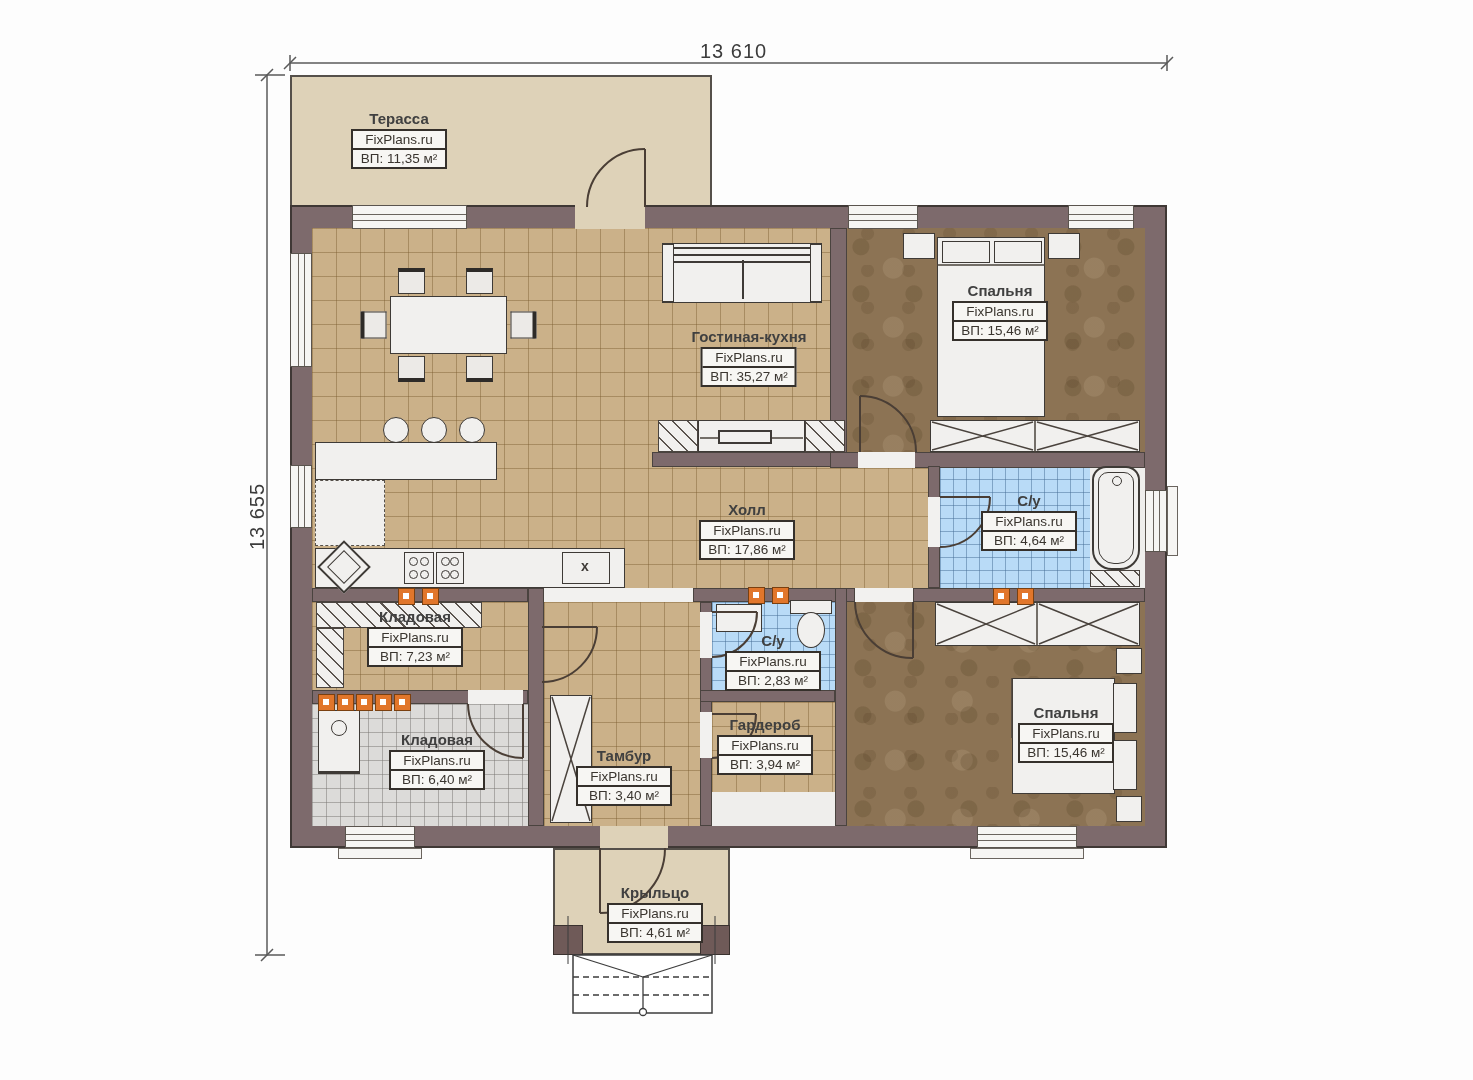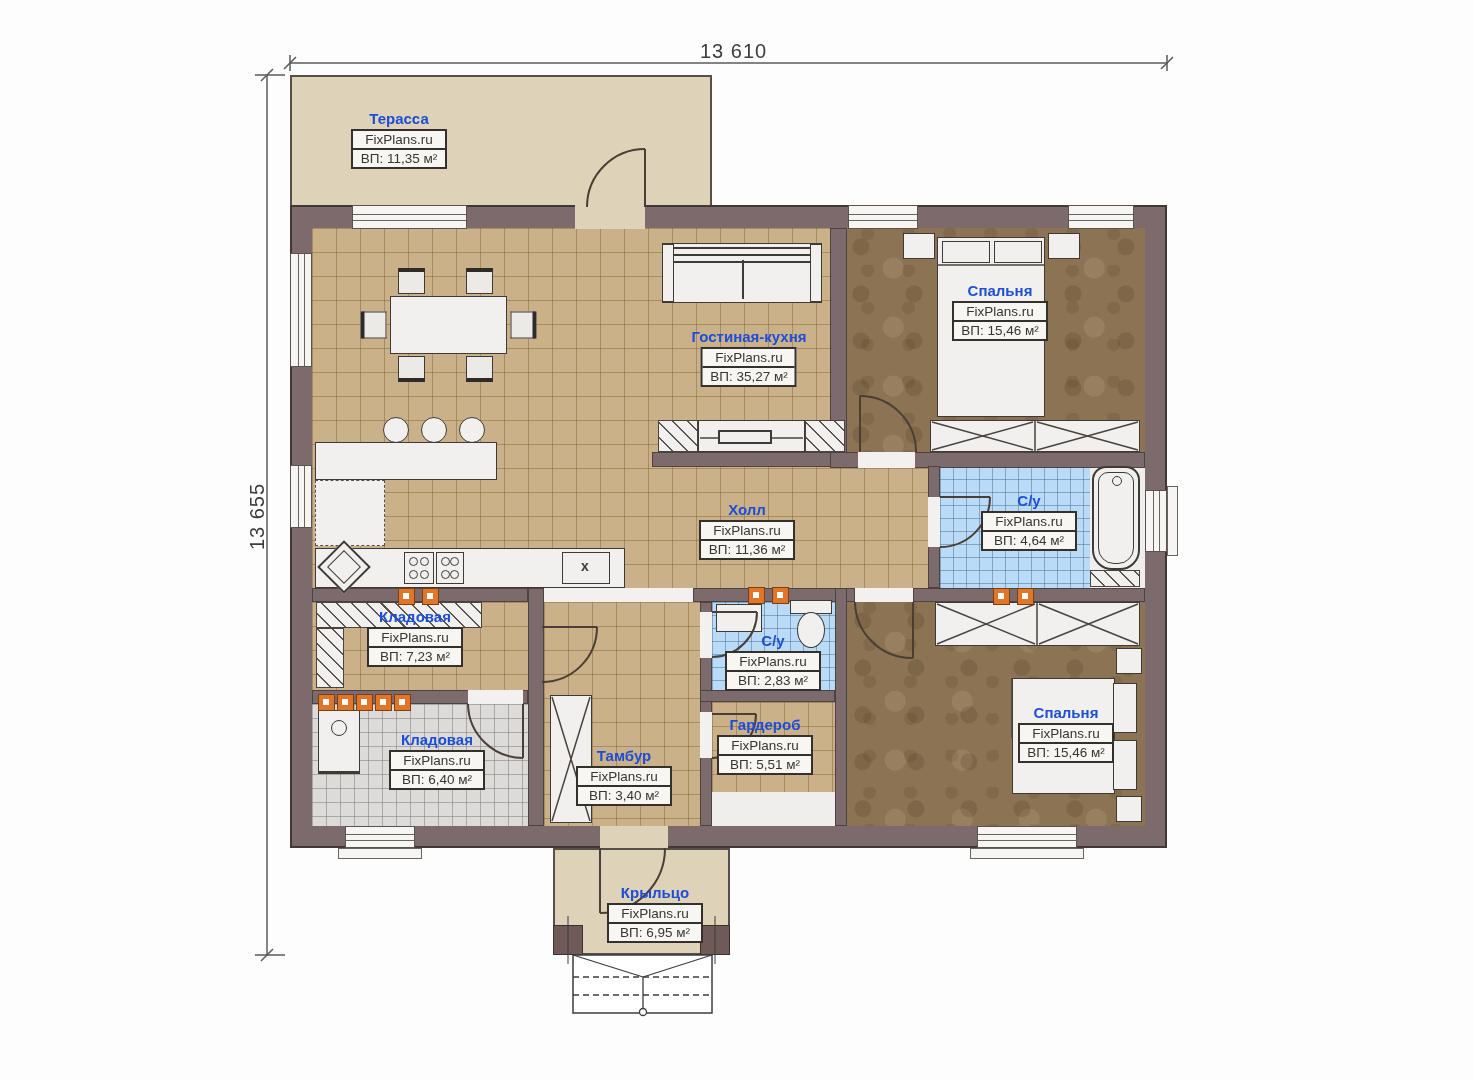--- a/index.html
+++ b/index.html
@@ -63,21 +63,21 @@
   .burner{position:absolute;width:7px;height:7px;border:1.2px solid #3e3a36;border-radius:50%;}
 
   
   .om{position:absolute;width:15px;height:15px;background:#e1762b;border:1px solid #7a4010;
       z-index:7;}
   .om::after{content:"";position:absolute;left:4px;top:4px;width:6px;height:6px;background:#fff;}
 
   
   .rlabel{position:absolute;transform:translateX(-50%);display:flex;flex-direction:column;
           align-items:center;z-index:10;}
-  .rname{font-weight:bold;font-size:15px;color:#1d4ed8;white-space:nowrap;margin-bottom:2px;}
+  .rname{font-weight:bold;font-size:15px;color:#404040;white-space:nowrap;margin-bottom:2px;}
   .rbox{background:#f7f6f3;border:2px solid #35302b;text-align:center;min-width:92px;}
   .rbrand{padding:1px 7px;border-bottom:2px solid #35302b;font-size:13.5px;color:#3a352f;white-space:nowrap;}
   .rarea{padding:1px 7px;font-size:13.5px;color:#3a352f;white-space:nowrap;}
 
   .dim{position:absolute;font-size:20px;color:#3c3c3c;z-index:10;letter-spacing:1px;}
   .dim-v{transform:rotate(-90deg);transform-origin:center;}
   .xmark{position:absolute;font-size:14px;color:#3e3a36;z-index:7;font-weight:bold;}
   svg.overlay{position:absolute;left:0;top:0;z-index:8;pointer-events:none;}
 </style>
 </head>
@@ -312,21 +312,21 @@
     <div class="rname">Спальня</div>
     <div class="rbox">
         <div class="rbrand">FixPlans.ru</div>
     <div class="rarea">ВП: 15,46 м²</div>
       </div>
   </div>
   <div class="rlabel" style="left:747px;top:501px;">
     <div class="rname">Холл</div>
     <div class="rbox">
         <div class="rbrand">FixPlans.ru</div>
-    <div class="rarea">ВП: 11,36 м²</div>
+    <div class="rarea">ВП: 17,86 м²</div>
       </div>
   </div>
   <div class="rlabel" style="left:1029px;top:492px;">
     <div class="rname">С/у</div>
     <div class="rbox">
         <div class="rbrand">FixPlans.ru</div>
     <div class="rarea">ВП: 4,64 м²</div>
       </div>
   </div>
   <div class="rlabel" style="left:415px;top:608px;">
@@ -340,21 +340,21 @@
     <div class="rname">С/у</div>
     <div class="rbox">
         <div class="rbrand">FixPlans.ru</div>
     <div class="rarea">ВП: 2,83 м²</div>
       </div>
   </div>
   <div class="rlabel" style="left:765px;top:716px;">
     <div class="rname">Гардероб</div>
     <div class="rbox">
         <div class="rbrand">FixPlans.ru</div>
-    <div class="rarea">ВП: 5,51 м²</div>
+    <div class="rarea">ВП: 3,94 м²</div>
       </div>
   </div>
   <div class="rlabel" style="left:437px;top:731px;">
     <div class="rname">Кладовая</div>
     <div class="rbox">
         <div class="rbrand">FixPlans.ru</div>
     <div class="rarea">ВП: 6,40 м²</div>
       </div>
   </div>
   <div class="rlabel" style="left:624px;top:747px;">
@@ -368,17 +368,17 @@
     <div class="rname">Спальня</div>
     <div class="rbox">
         <div class="rbrand">FixPlans.ru</div>
     <div class="rarea">ВП: 15,46 м²</div>
       </div>
   </div>
   <div class="rlabel" style="left:655px;top:884px;">
     <div class="rname">Крыльцо</div>
     <div class="rbox">
         <div class="rbrand">FixPlans.ru</div>
-    <div class="rarea">ВП: 6,95 м²</div>
+    <div class="rarea">ВП: 4,61 м²</div>
       </div>
   </div>
 
 </div>
 
 </body></html>

